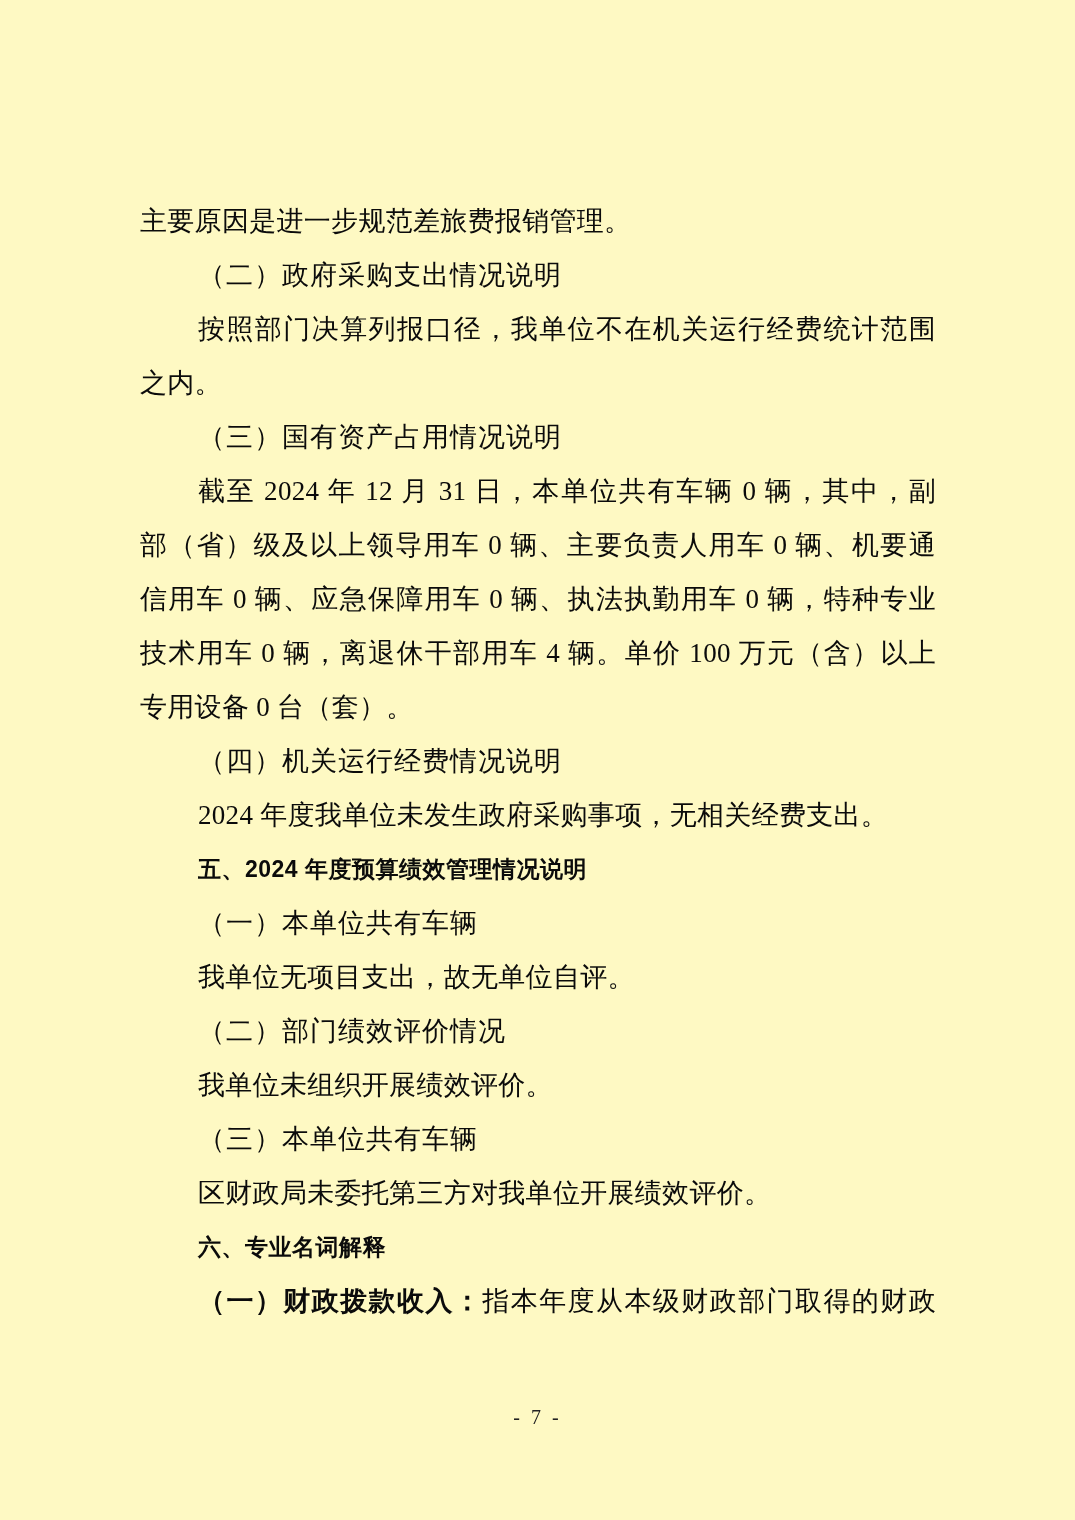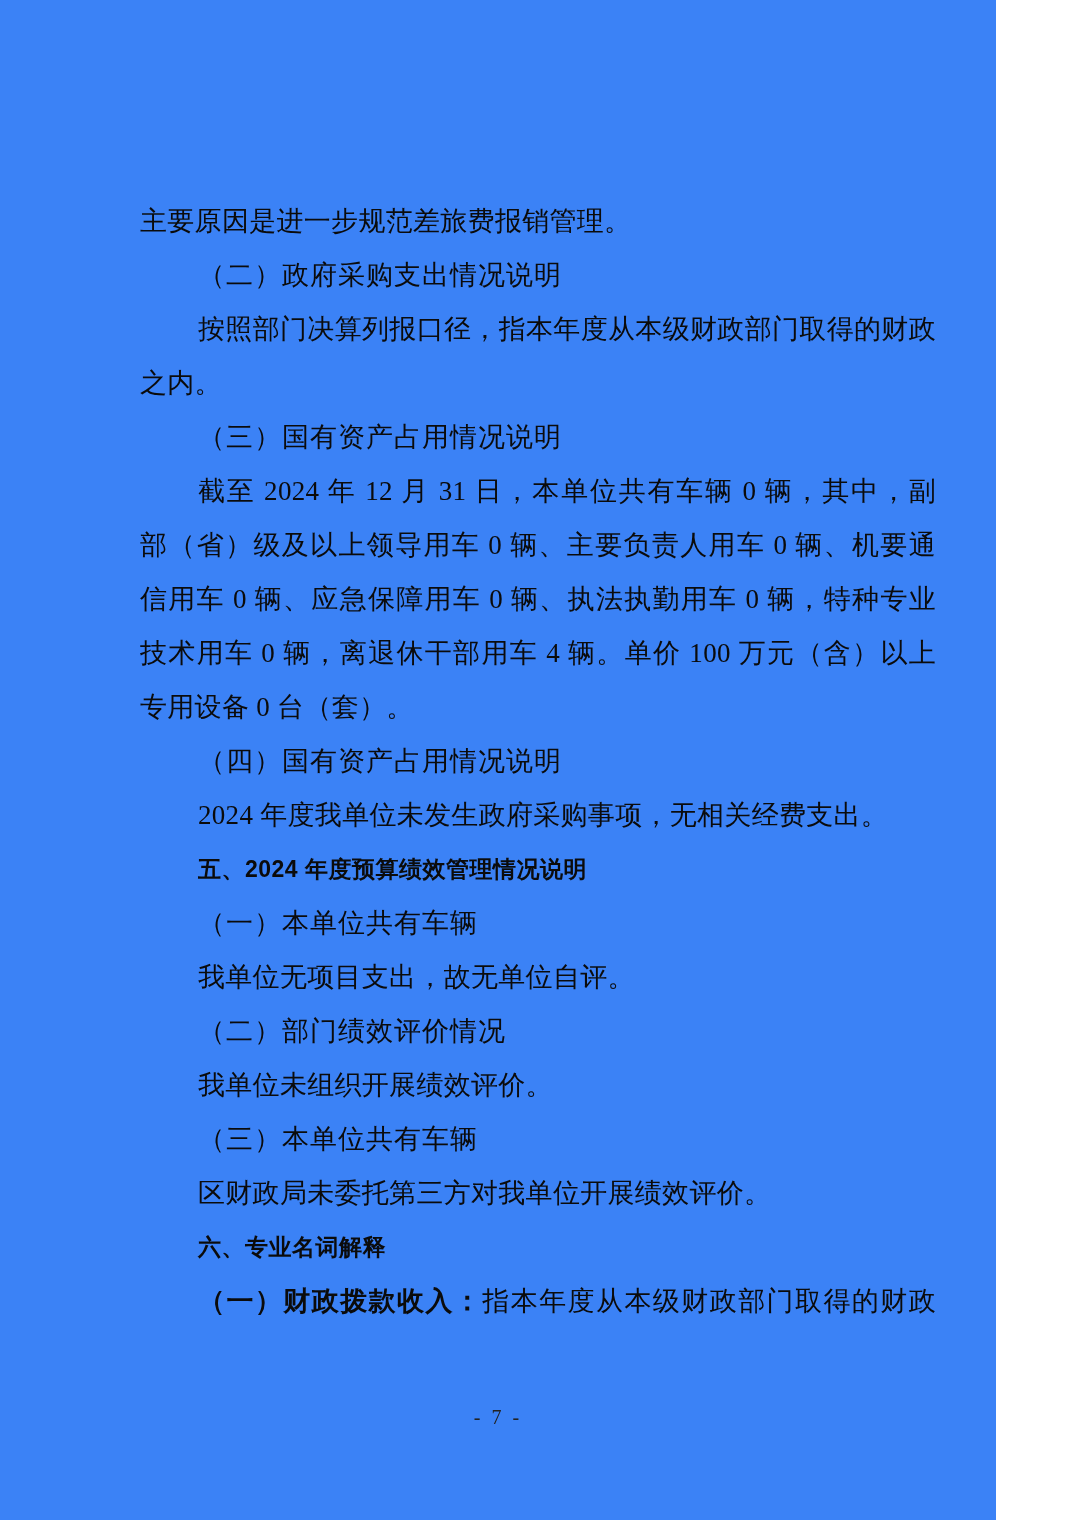--- a/index.html
+++ b/index.html
@@ -4,23 +4,23 @@
 <style>
   * { margin: 0; padding: 0; box-sizing: border-box; }
   html, body {
     width: 1075px;
     height: 1520px;
     background: #ffffff;
     overflow: hidden;
   }
   .page {
     position: relative;
-    width: 996px;
+    width: 1075px;
     height: 1520px;
-    background: #3b82f6;
+    background: #fef9c3;
     color: #0b0b0b;
     font-family: "Liberation Serif", "DejaVu Serif", serif;
   }
   .doc-body {
     position: absolute;
     left: 140px;
     top: 194px;
     width: 796px;
   }
   .line {
@@ -59,29 +59,29 @@
     color: #222;
   }
 </style>
 </head>
 <body>
 
 <div class="page">
   <div class="doc-body" id="doc-body">
       <div class="line body">主要原因是进一步规范差旅费报销管理。</div>
       <div class="line kaiti-subheading indent">（二）政府采购支出情况说明</div>
-      <div class="line body indent justify">按照部门决算列报口径，指本年度从本级财政部门取得的财政</div>
+      <div class="line body indent justify">按照部门决算列报口径，我单位不在机关运行经费统计范围</div>
       <div class="line body">之内。</div>
       <div class="line kaiti-subheading indent">（三）国有资产占用情况说明</div>
       <div class="line body indent justify">截至 2024 年 12 月 31 日，本单位共有车辆 0 辆，其中，副</div>
       <div class="line body justify">部（省）级及以上领导用车 0 辆、主要负责人用车 0 辆、机要通</div>
       <div class="line body justify">信用车 0 辆、应急保障用车 0 辆、执法执勤用车 0 辆，特种专业</div>
       <div class="line body justify">技术用车 0 辆，离退休干部用车 4 辆。单价 100 万元（含）以上</div>
       <div class="line body">专用设备 0 台（套）。</div>
-      <div class="line kaiti-subheading indent">（四）国有资产占用情况说明</div>
+      <div class="line kaiti-subheading indent">（四）机关运行经费情况说明</div>
       <div class="line body indent">2024 年度我单位未发生政府采购事项，无相关经费支出。</div>
       <div class="line bold-heading indent">五、2024 年度预算绩效管理情况说明</div>
       <div class="line kaiti-subheading indent">（一）本单位共有车辆</div>
       <div class="line body indent">我单位无项目支出，故无单位自评。</div>
       <div class="line kaiti-subheading indent">（二）部门绩效评价情况</div>
       <div class="line body indent">我单位未组织开展绩效评价。</div>
       <div class="line kaiti-subheading indent">（三）本单位共有车辆</div>
       <div class="line body indent">区财政局未委托第三方对我单位开展绩效评价。</div>
       <div class="line bold-heading indent">六、专业名词解释</div>
       <div class="line term indent justify"><span class="lead">（一）财政拨款收入：</span><span>指本年度从本级财政部门取得的财政</span></div>

